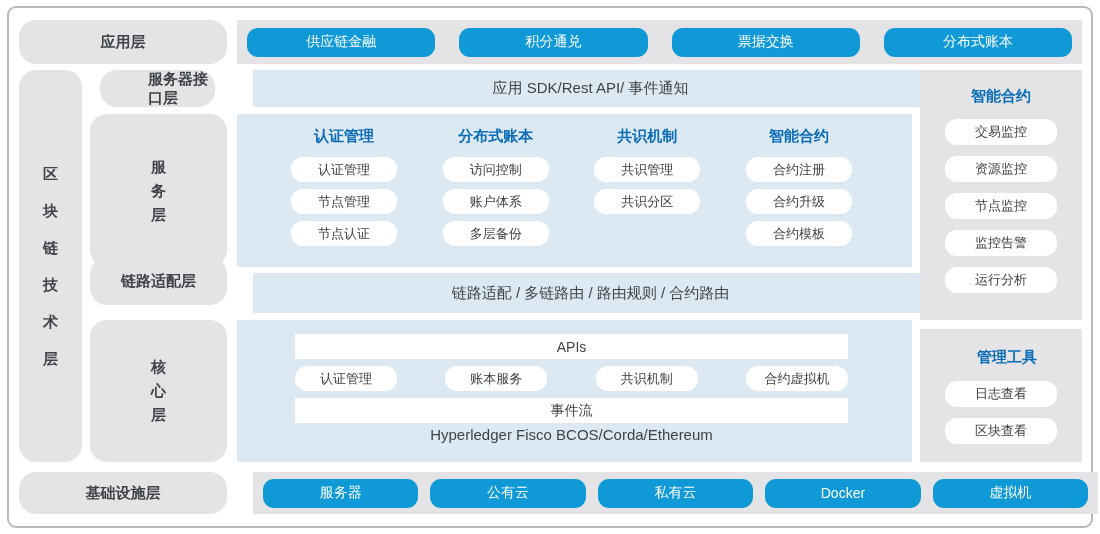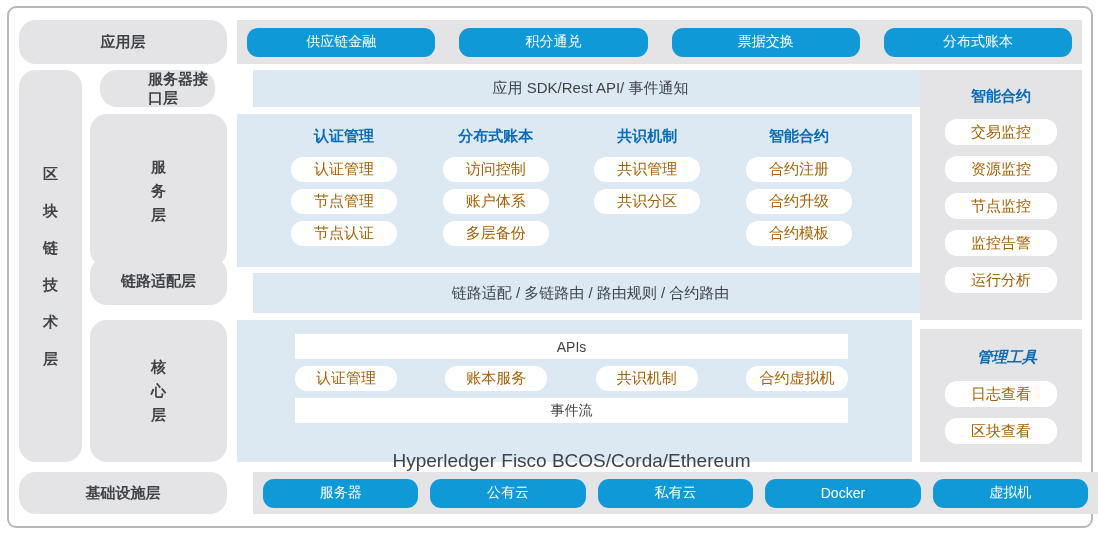--- a/index.html
+++ b/index.html
@@ -48,43 +48,43 @@
     border-radius:11px;
   }
 
   
   .svc-panel { padding:11px 60px 0 54px; display:flex; justify-content:space-between; }
   .svc-col { display:flex; flex-direction:column; align-items:center; width:106px; }
   .svc-head { font-weight:bold; font-size:15px; color:#0a6cb5; height:22px; line-height:22px; margin-bottom:10px; }
   .white-box {
     background:#ffffff; width:106px; height:25px; margin-bottom:7px;
     display:flex; align-items:center; justify-content:center;
-    font-size:15px; color:#a16207;border-radius:12px;
+    font-size:13px; color:#404040;border-radius:12px;
   }
 
   
   .core-panel { padding:14px 64px 0 58px; }
   .full-bar {
     background:#ffffff; height:25px;
     display:flex; align-items:center; justify-content:center;
     font-size:14px;
   }
   .core-row { display:flex; justify-content:space-between; margin:7px 0; }
   .core-row .white-box { width:102px; margin-bottom:0; }
-  .platforms { text-align:center; font-size:19px; margin-top:27px; color:#3f4347; }
+  .platforms { text-align:center; font-size:15px; margin-top:3px; color:#3f4347; }
 
   
   .side-panel {
     background:#e4e4e6;
     display:flex; flex-direction:column; align-items:center;
   }
   .side-head { font-weight:bold; font-size:15px; color:#0a6cb5; height:20px; line-height:20px; }
   .side-panel .white-box { width:112px; height:26px; margin:0 0 11px 0; }
   .monitor .side-head { margin:16px 0 13px 0; }
-  .tools .side-head { margin:18px 0 14px 12px;font-style:italic; }
+  .tools .side-head { margin:18px 0 14px 12px; }
 </style>
 </head>
 <body>
 
 <div class="frame"></div>
 
 <div class="abs gray-box" style="left:19px; top:20px; width:208px; height:44px;">应用层</div>
 <div class="abs band" style="left:237px; top:20px; width:845px; height:44px;">
   <div class="blue-btn">供应链金融</div>
   <div class="blue-btn">积分通兑</div>

